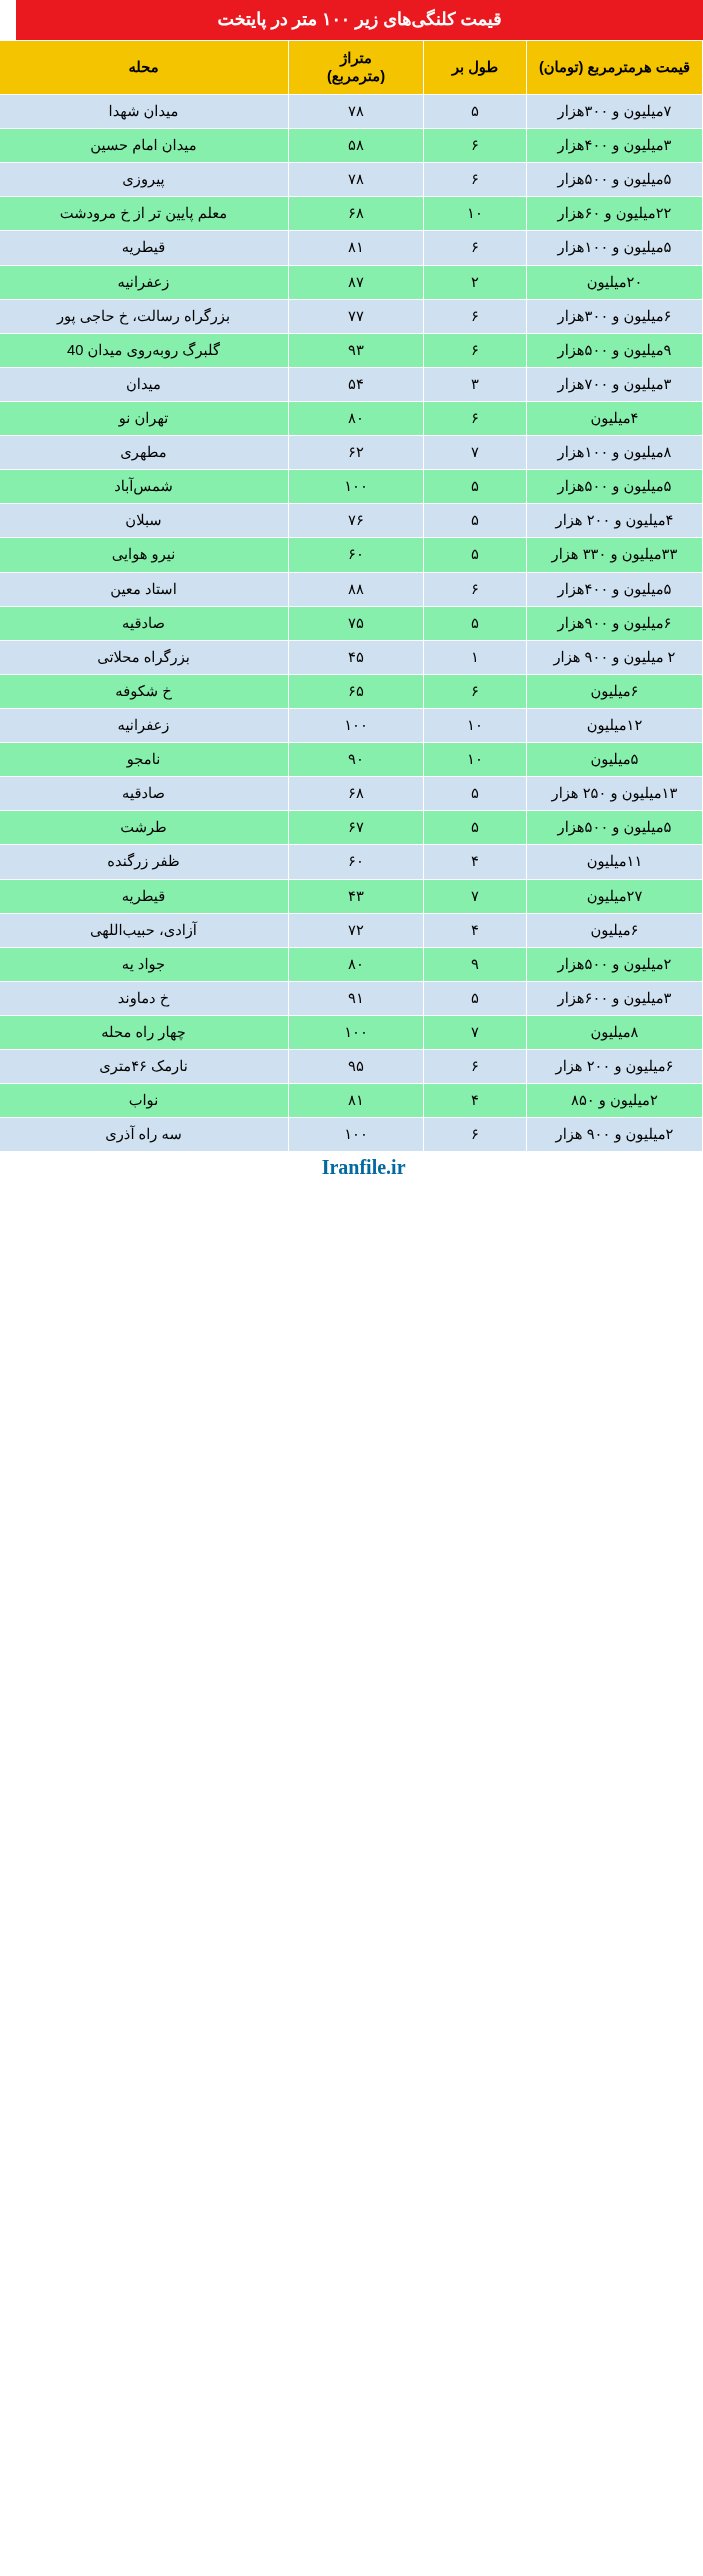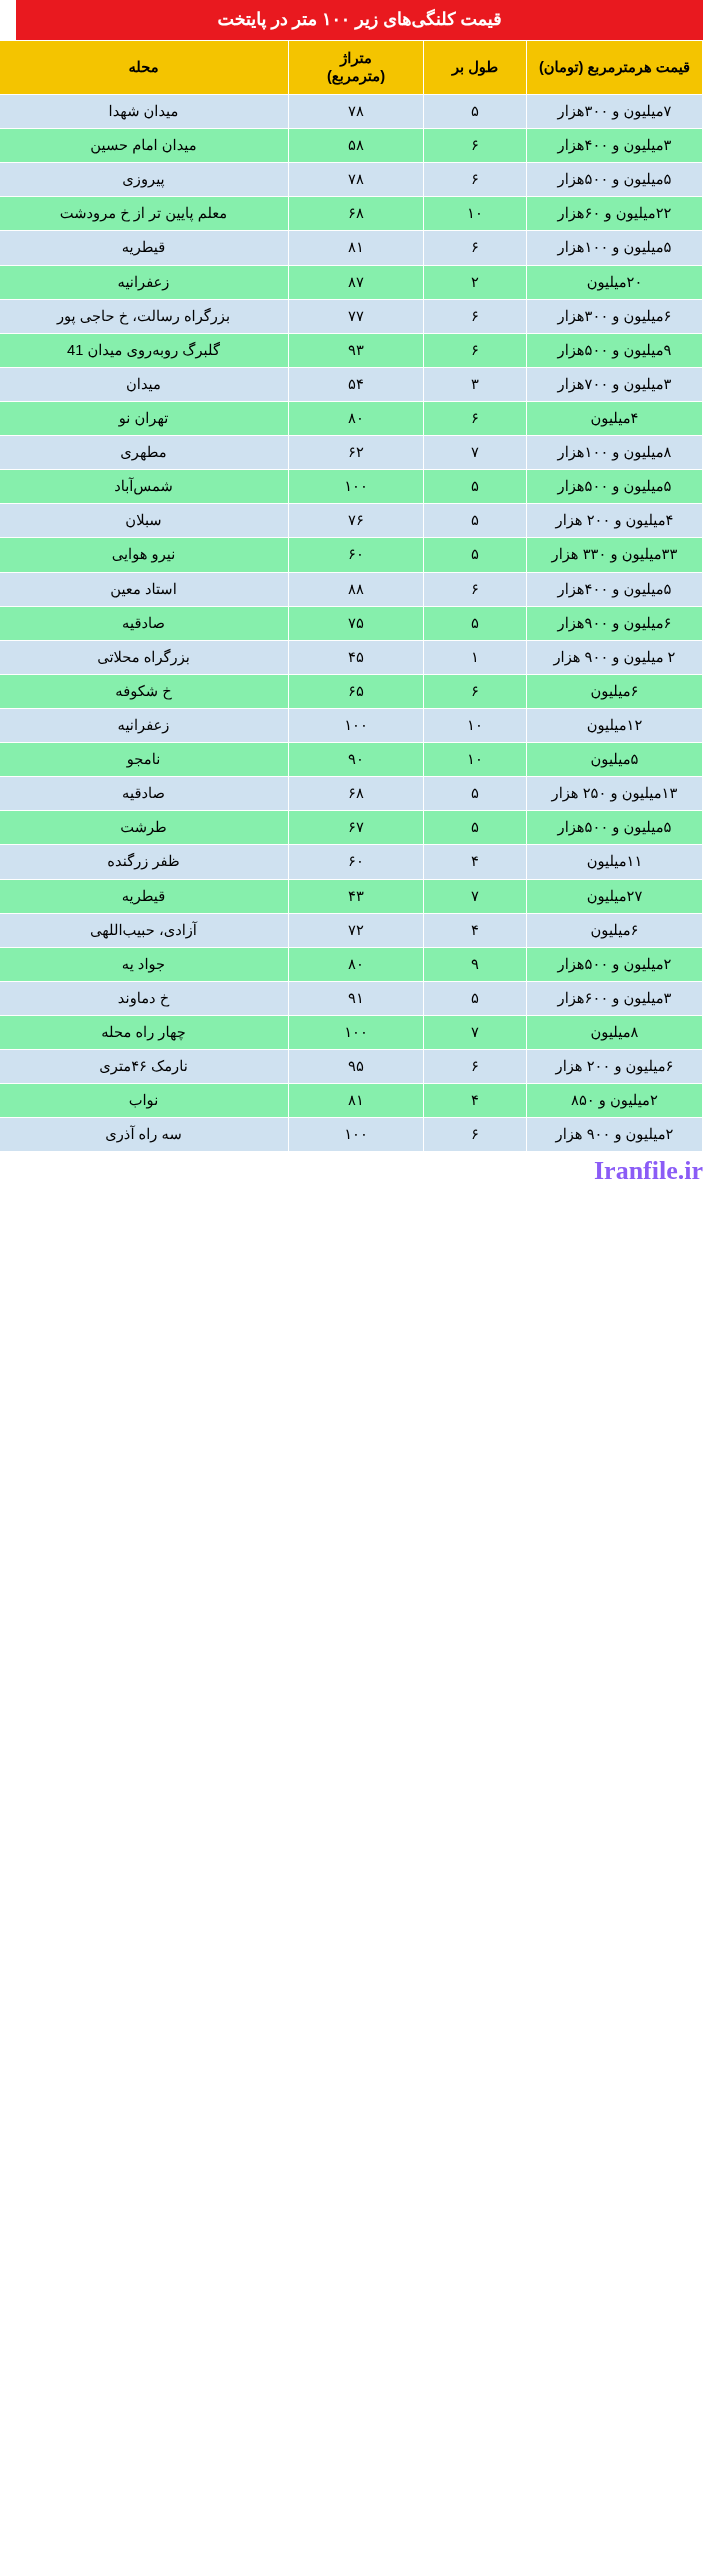--- a/index.html
+++ b/index.html
@@ -58,24 +58,24 @@
     line-height: 1.3;
     background: #cfe1f0;
   }
   table.price-table tbody tr.alt td {
     background: #86efac;
   }
   table.price-table tbody td.hood {
     font-weight: normal;
   }
   .footer-brand {
-    text-align: right;
-    font-size: 26px;
+    text-align: center;
+    font-size: 20px;
     font-weight: bold;
-    color: #8b5cf6;
+    color: #0369a1;
     padding: 3.5px 0 5.9px 8.2px;
     font-family: "Liberation Serif", serif;
     direction: ltr;
   }
 </style>
 </head>
 <body>
 
 <div class="page">
 
@@ -136,21 +136,21 @@
         <tr>
           <td>۶میلیون و ۳۰۰هزار</td>
           <td>۶</td>
           <td>۷۷</td>
           <td class="hood">بزرگراه رسالت، خ حاجی پور</td>
         </tr>
         <tr class="alt">
           <td>۹میلیون و ۵۰۰هزار</td>
           <td>۶</td>
           <td>۹۳</td>
-          <td class="hood">گلبرگ روبه‌روی میدان 41</td>
+          <td class="hood">گلبرگ روبه‌روی میدان 40</td>
         </tr>
         <tr>
           <td>۳میلیون و ۷۰۰هزار</td>
           <td>۳</td>
           <td>۵۴</td>
           <td class="hood">میدان</td>
         </tr>
         <tr class="alt">
           <td>۴میلیون</td>
           <td>۶</td>

